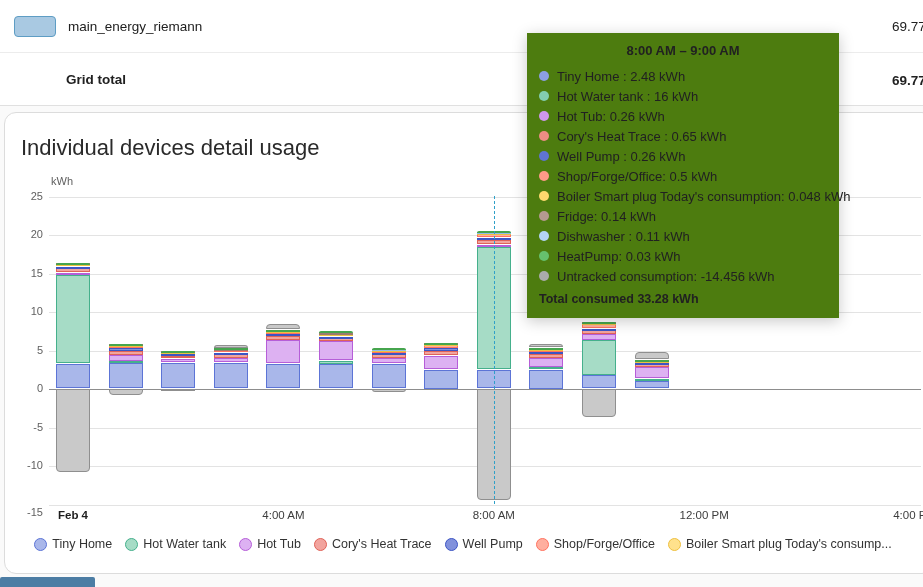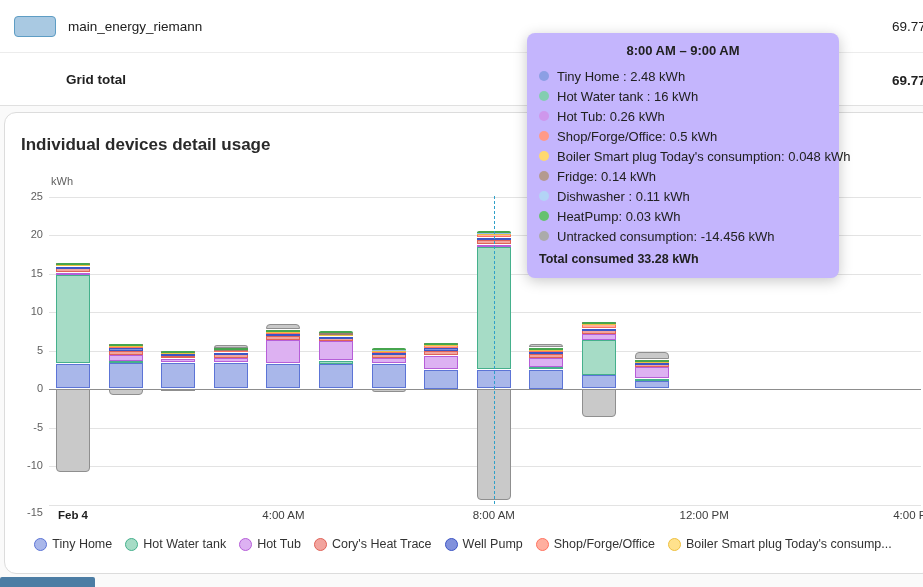--- a/index.html
+++ b/index.html
@@ -16,43 +16,43 @@
     border:1px solid #5e9dc4; margin-right:12px; flex:0 0 auto; }
   .hlabel { font-size:13.5px; }
   .hrow2 .hlabel { font-weight:700; }
   .hvalue { position:absolute; left:892px; top:50%; transform:translateY(-50%);
     font-size:13.5px; white-space:nowrap; }
   .hrow2 .hvalue { font-weight:700; }
 
   
   .card { position:absolute; top:112px; left:4px; width:930px; height:462px;
     background:#fff; border:1px solid #dcdcdc; border-radius:12px; }
-  .card-title { position:absolute; top:22px; left:16px; font-size:17px; font-weight:700; color:#2a2a2a; }
+  .card-title { position:absolute; top:22px; left:16px; font-size:22px; font-weight:400; color:#2a2a2a; }
 
   
   #chart { position:absolute; inset:0; }
   .gridline { position:absolute; height:0; border-top:1px solid #e3e3e3; }
   .gridline.zero { border-top:1px solid #8d8d8d; }
   .ytick { position:absolute; left:10px; width:28px; text-align:right; font-size:11px; color:#5f5f5f; }
   .ylabel { position:absolute; left:46px; top:62px; font-size:11px; color:#5f5f5f; }
   .xtick { position:absolute; transform:translateX(-50%); font-size:11.5px; color:#3d3d3d; white-space:nowrap; }
   .xtick.bold { font-weight:700; color:#1d1d1d; }
   .seg { position:absolute; }
   .hoverline { position:absolute; width:0; border-left:1px dashed #2fa0c8; }
 
   
   #legend { position:absolute; top:424px; left:0; width:916px; display:flex;
     justify-content:center; align-items:center; gap:13px; white-space:nowrap; }
   .legend-item { display:inline-flex; align-items:center; gap:5px; }
   .legend-dot { width:13px; height:13px; border-radius:50%; border:1.5px solid #888; flex:0 0 auto; }
   .legend-label { font-size:12.5px; color:#333; }
 
   
-  .tooltip { position:absolute; left:527px; top:33px; width:312px; background:#c4b5fd;
-    border-radius:8px; box-shadow:0 3px 14px rgba(0,0,0,.22); padding:10px 12px 12px; z-index:20; }
+  .tooltip { position:absolute; left:527px; top:33px; width:312px; background:#4d7c0f;
+    border-radius:0; box-shadow:0 3px 14px rgba(0,0,0,.22); padding:10px 12px 12px; z-index:20; }
   .tt-title { text-align:center; font-size:13px; font-weight:700; margin-bottom:8px; }
   .tt-row { display:flex; align-items:center; padding:2.5px 0; white-space:nowrap; }
   .tt-dot { width:10px; height:10px; border-radius:50%; margin-right:8px; flex:0 0 auto; }
   .tt-text { font-size:13px; }
   .tt-total { font-size:12.5px; font-weight:700; margin-top:6px; }
 
   .bottom-strip { position:absolute; left:0; top:577px; width:95px; height:10px;
     background:#4c7da4; border-radius:2px 2px 0 0; }
 </style>
 </head>
@@ -255,20 +255,28 @@
       </div>
       <div class="tt-row">
         <span class="tt-dot" style="background: rgb(131, 205, 177);"></span>
         <span class="tt-text">Hot Water tank : 16 kWh</span>
       </div>
       <div class="tt-row">
         <span class="tt-dot" style="background: rgb(207, 151, 236);"></span>
         <span class="tt-text">Hot Tub: 0.26 kWh</span>
       </div>
       <div class="tt-row">
+        <span class="tt-dot" style="background: rgb(236, 141, 133);"></span>
+        <span class="tt-text">Cory's Heat Trace : 0.65 kWh</span>
+      </div>
+      <div class="tt-row">
+        <span class="tt-dot" style="background: rgb(95, 116, 210);"></span>
+        <span class="tt-text">Well Pump : 0.26 kWh</span>
+      </div>
+      <div class="tt-row">
         <span class="tt-dot" style="background: rgb(255, 154, 136);"></span>
         <span class="tt-text">Shop/Forge/Office: 0.5 kWh</span>
       </div>
       <div class="tt-row">
         <span class="tt-dot" style="background: rgb(255, 217, 110);"></span>
         <span class="tt-text">Boiler Smart plug Today's consumption: 0.048 kWh</span>
       </div>
       <div class="tt-row">
         <span class="tt-dot" style="background: rgb(180, 154, 144);"></span>
         <span class="tt-text">Fridge: 0.14 kWh</span>

